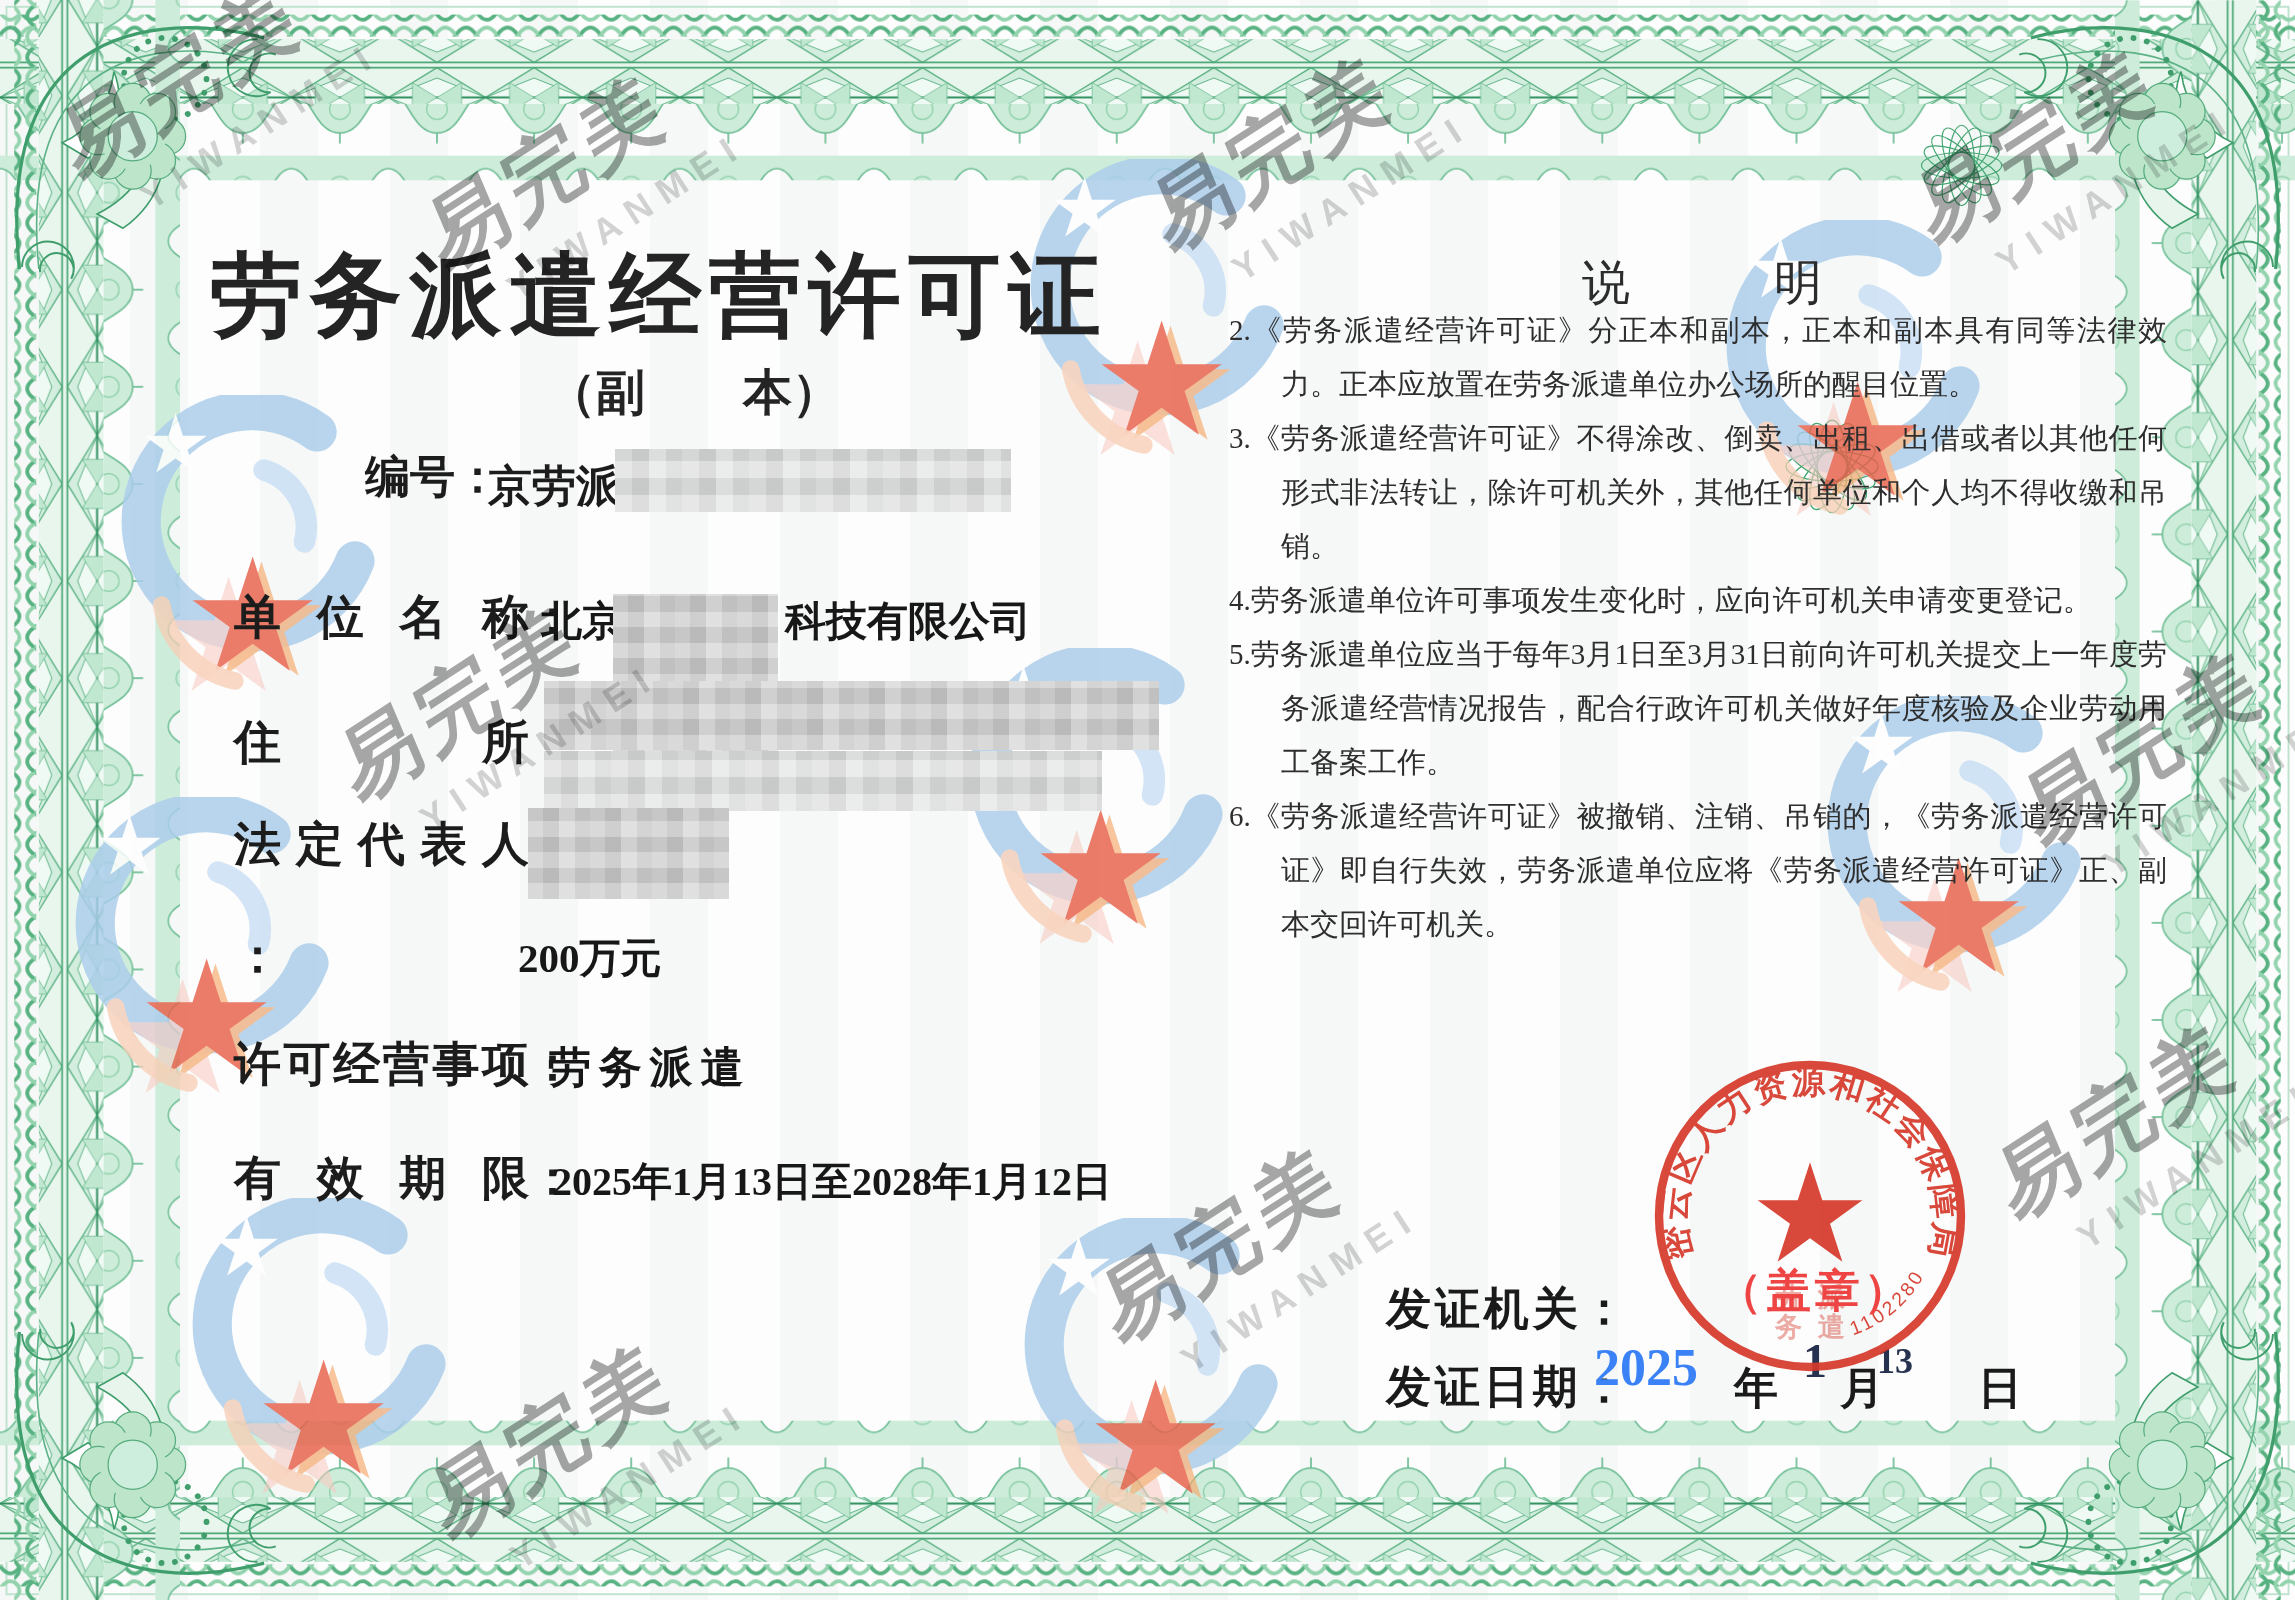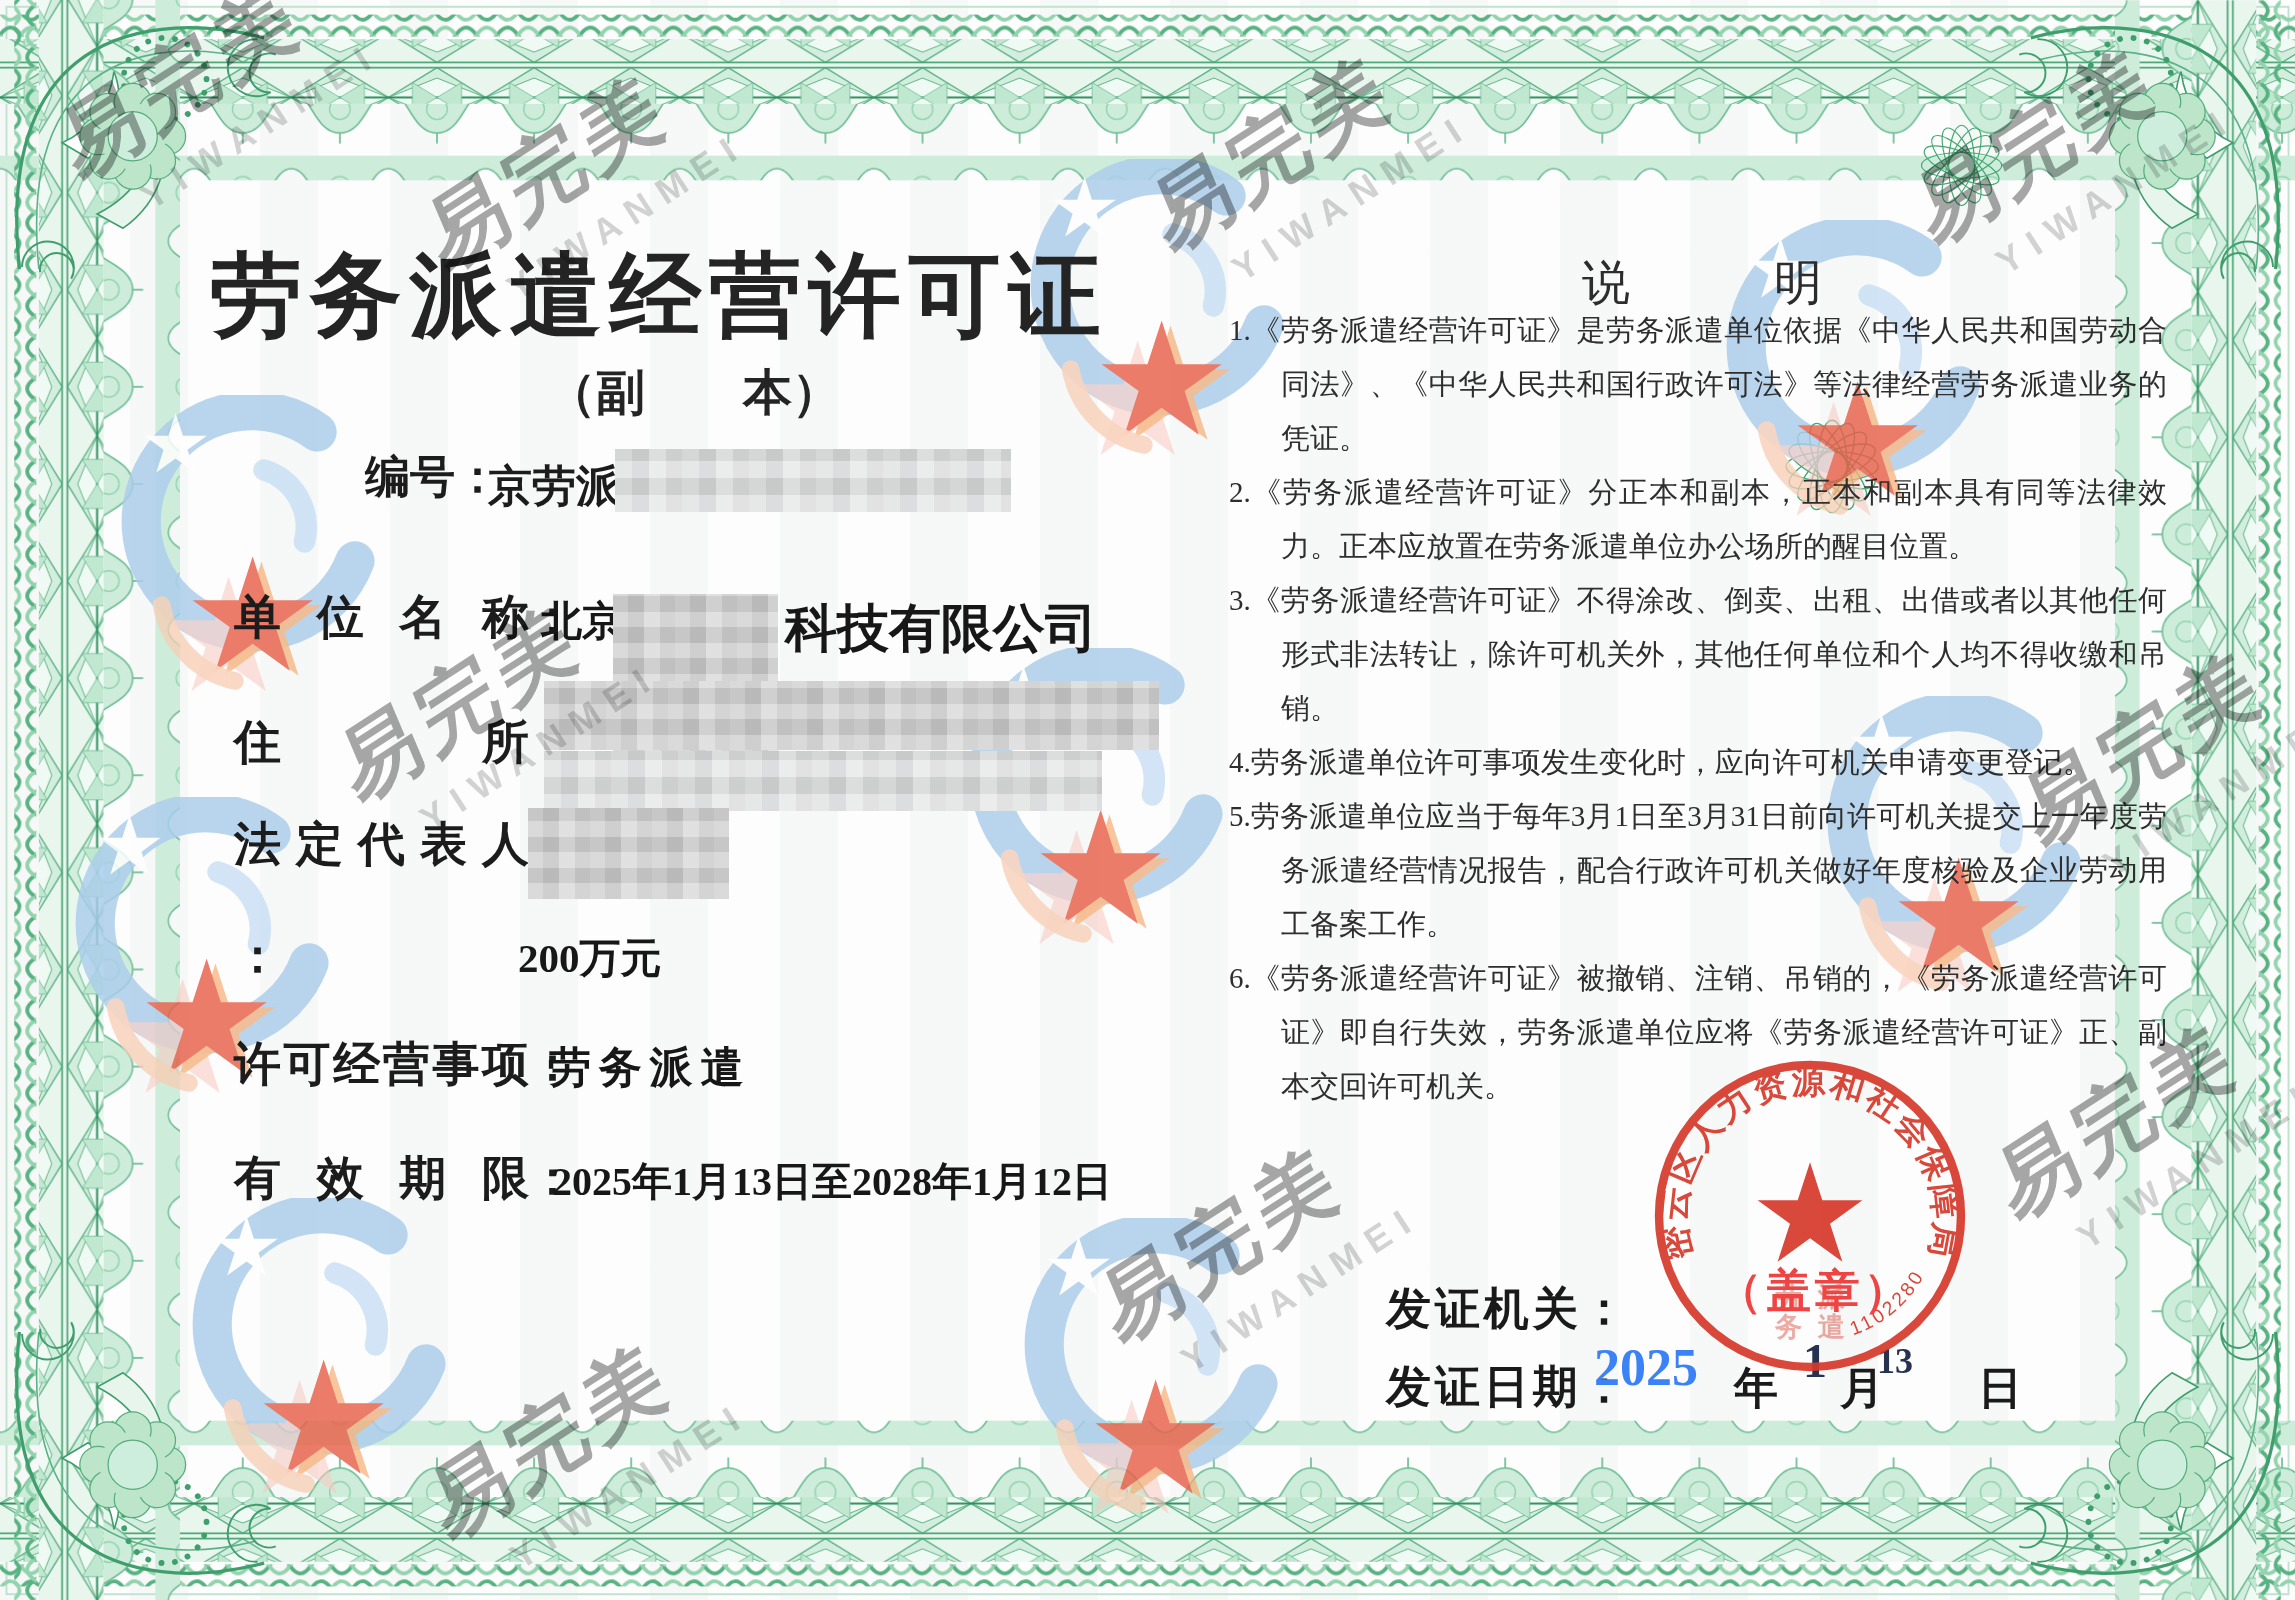--- a/index.html
+++ b/index.html
@@ -217,21 +217,21 @@
   <div class="serial-label"><span>编号</span><span>：</span></div>
   <div class="serial-prefix">京劳派</div>
   <div class="blur blur-light" style="left:615px;top:449px;width:396px;height:63px"></div>
 
   <div class="flabel" style="top:586px">
     <span class="jl">单位名称</span>
       <span>：</span>
   </div>
   <div class="fvalue" style="left:541px;top:594px;font-size:41px">北京</div>
   <div class="blur" style="left:613px;top:594px;width:165px;height:188px"></div>
-  <div class="fvalue" style="left:785px;top:594px;font-size:52px">科技有限公司</div>
+  <div class="fvalue" style="left:785px;top:594px;font-size:41px">科技有限公司</div>
 
   <div class="flabel" style="top:711px">
     <span class="jl">住所</span>
       <span>：</span>
   </div>
   <div class="blur" style="left:544px;top:681px;width:615px;height:69px"></div>
   <div class="blur blur-light" style="left:544px;top:751px;width:558px;height:60px"></div>
 
   <div class="flabel" style="top:813px">
     <span class="jl">法定代表人</span>
@@ -254,21 +254,20 @@
     <span class="jl">有效期限</span>
       <span>：</span>
   </div>
   <div class="fvalue" style="left:552px;top:1154px;font-size:40px">2025年1月13日至2028年1月12日</div>
 
   <div class="notes-heading">
     <span>说</span>
     <span>明</span>
   </div>
   <div class="notes">
-    <div class="item">1.《劳务派遣经营许可证》是劳务派遣单位依据《中华人民共和国劳动合同法》、《中华人民共和国行政许可法》等法律经营劳务派遣业务的凭证。</div>
     <div class="item">2.《劳务派遣经营许可证》分正本和副本，正本和副本具有同等法律效力。正本应放置在劳务派遣单位办公场所的醒目位置。</div>
     <div class="item">3.《劳务派遣经营许可证》不得涂改、倒卖、出租、出借或者以其他任何形式非法转让，除许可机关外，其他任何单位和个人均不得收缴和吊销。</div>
     <div class="item">4.劳务派遣单位许可事项发生变化时，应向许可机关申请变更登记。</div>
     <div class="item">5.劳务派遣单位应当于每年3月1日至3月31日前向许可机关提交上一年度劳务派遣经营情况报告，配合行政许可机关做好年度核验及企业劳动用工备案工作。</div>
     <div class="item">6.《劳务派遣经营许可证》被撤销、注销、吊销的，《劳务派遣经营许可证》即自行失效，劳务派遣单位应将《劳务派遣经营许可证》正、副本交回许可机关。</div>
   </div>
 
   <svg class="seal-svg" viewBox="0 0 500 500">
     <defs>
       <path id="sealTextArc" d="M 66 310 A 192 192 0 1 1 434 310" fill="none"></path>

